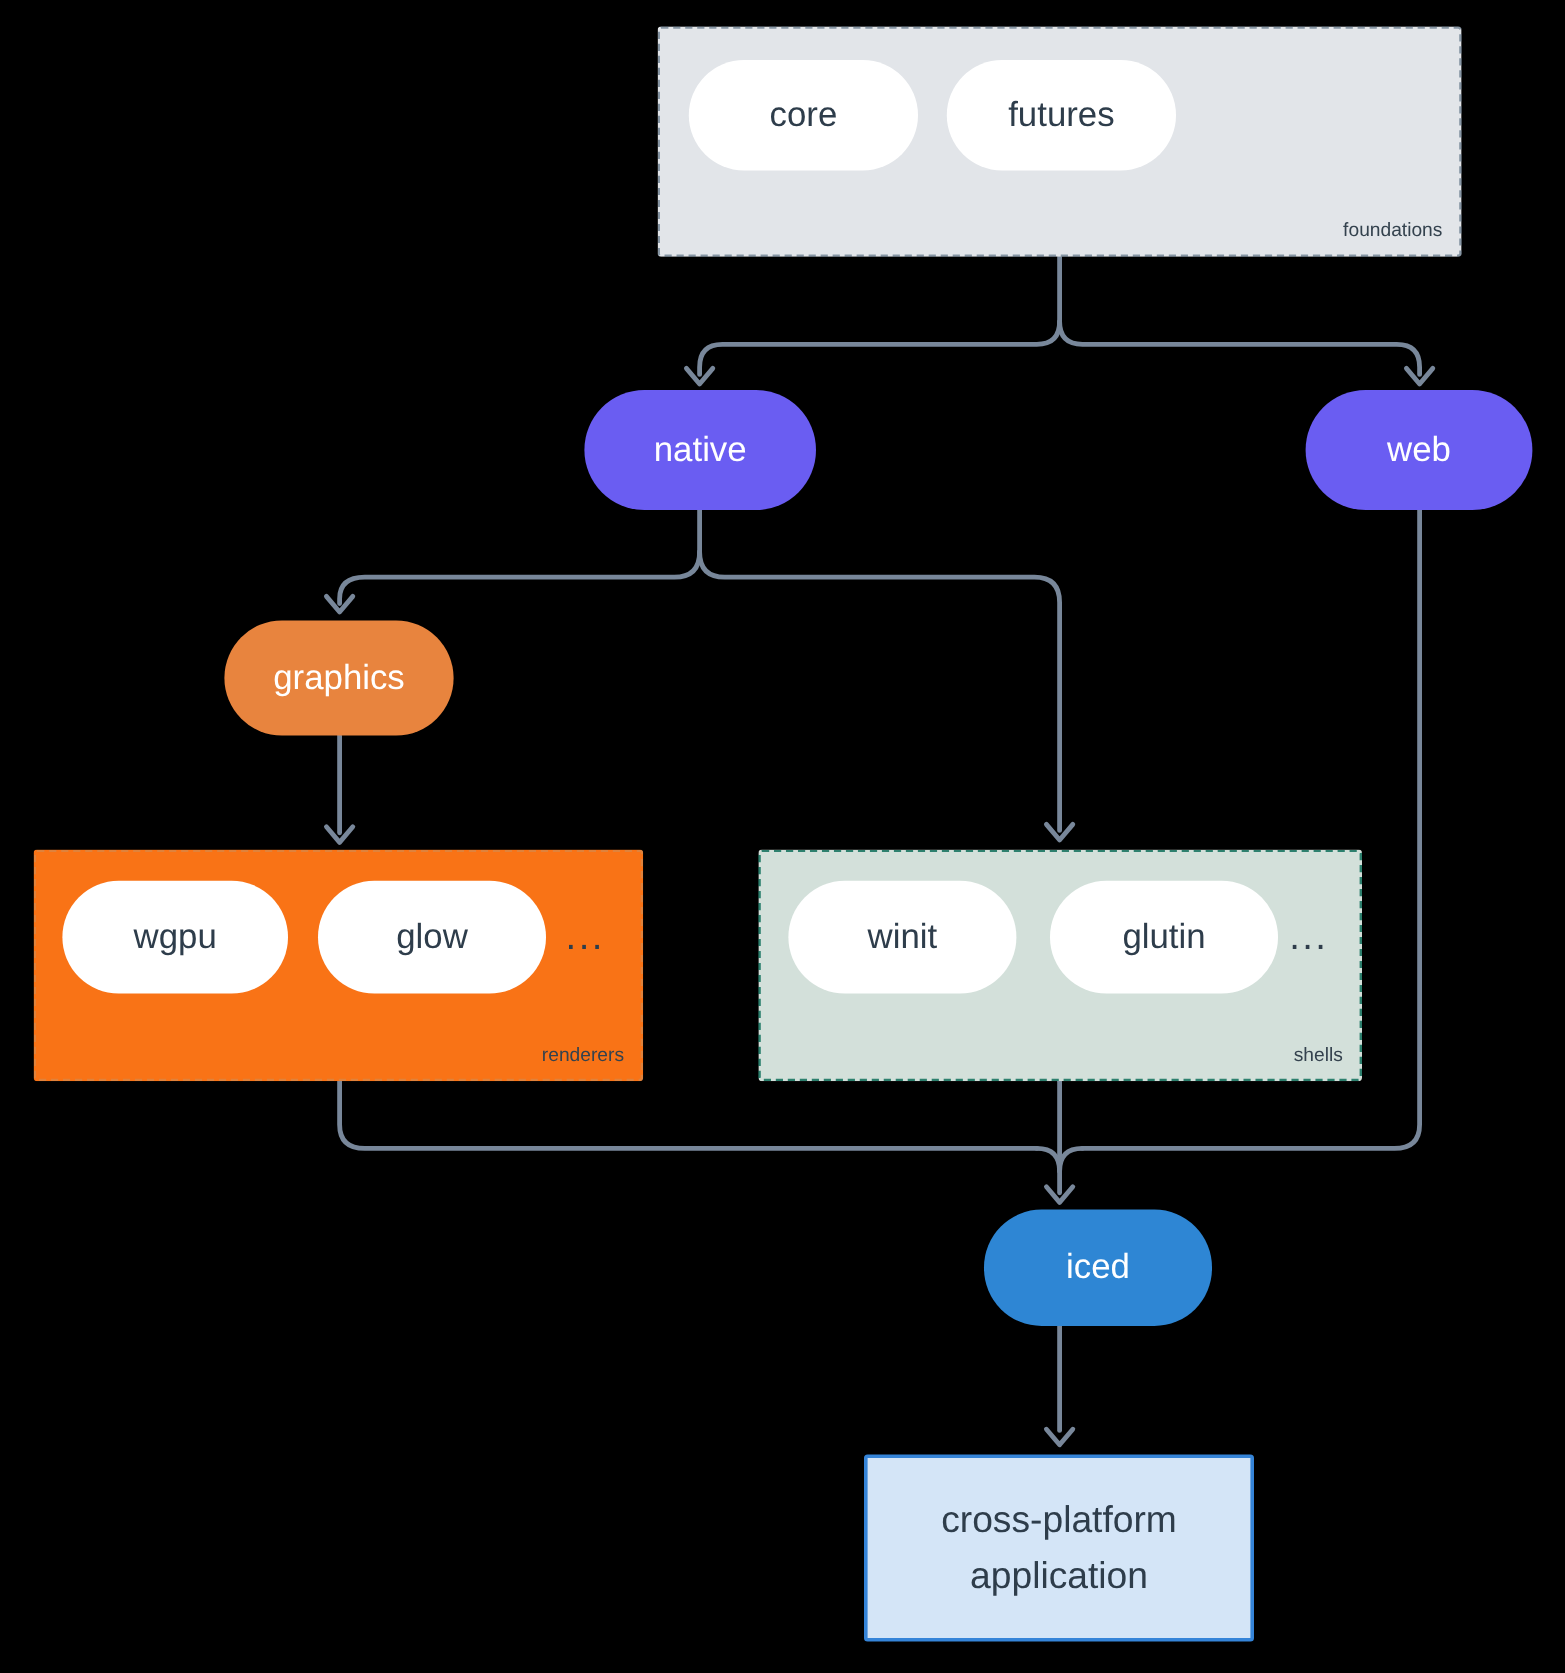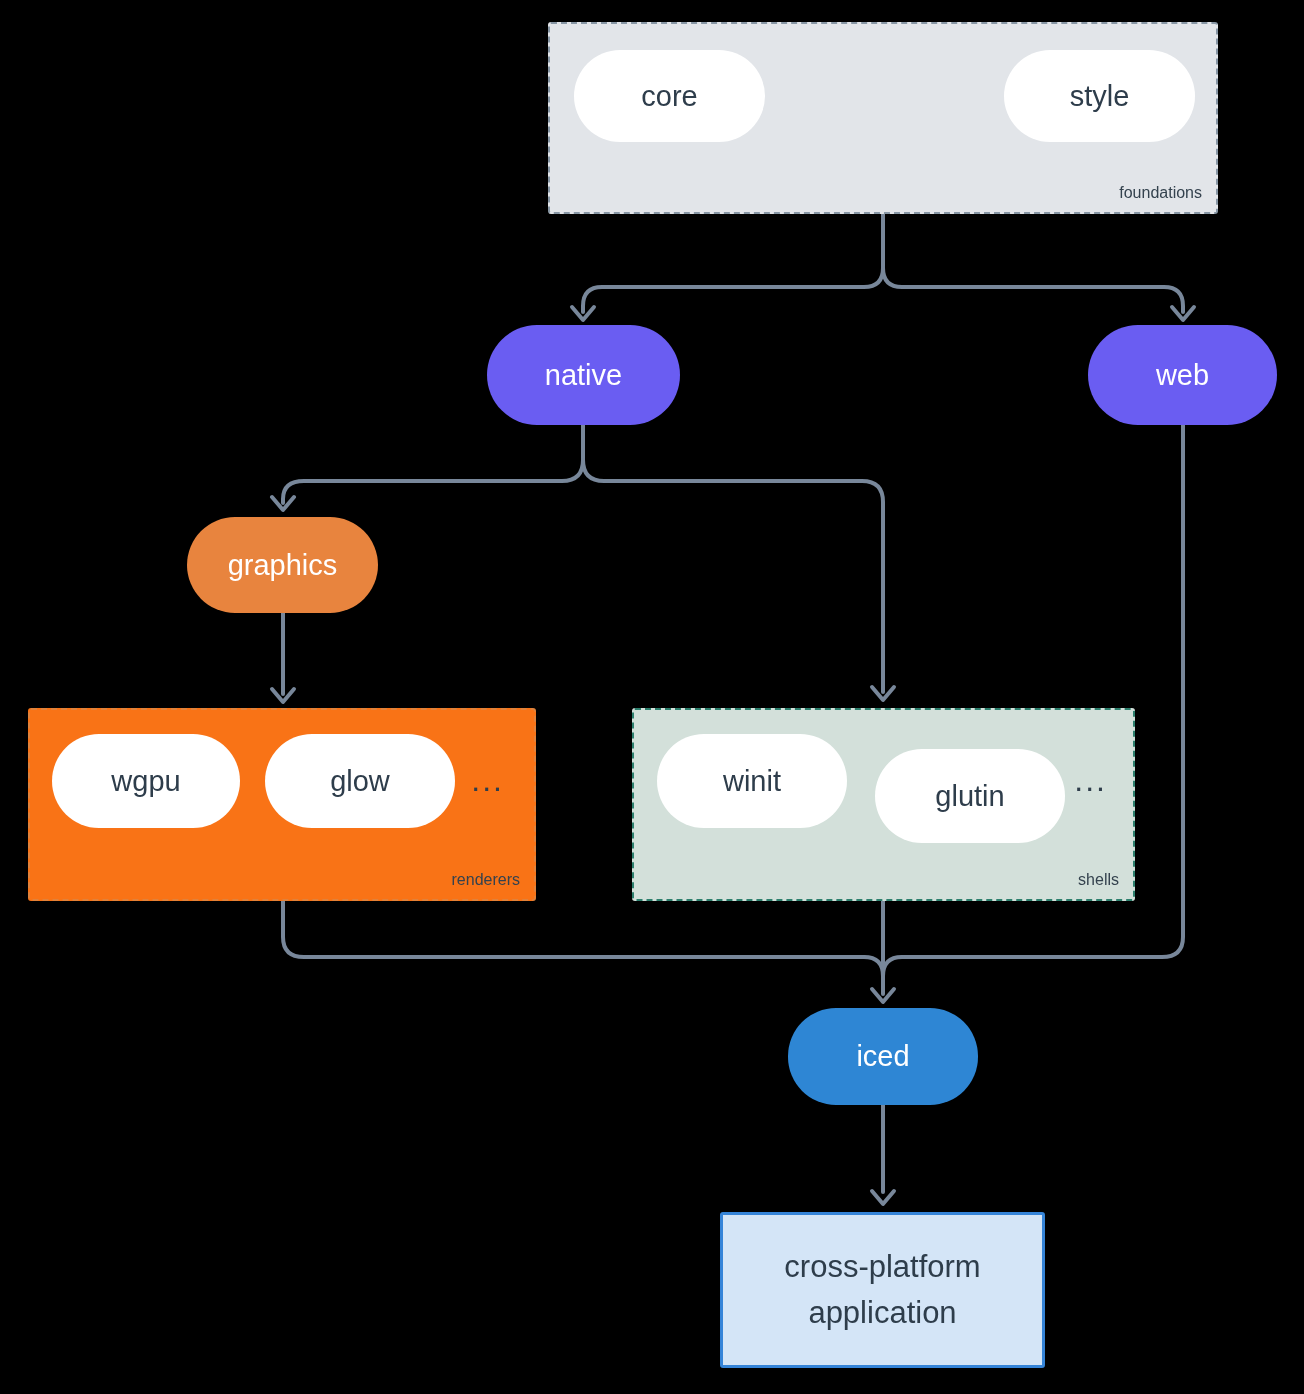--- a/index.html
+++ b/index.html
@@ -72,21 +72,21 @@
   .pill-node {
     position: absolute;
     display: flex; align-items: center; justify-content: center;
     color: #ffffff;
     font-size: 29px;
     border-radius: 50px;
   }
   .pill-node.native { left: 487px; top: 325px; width: 193px; height: 100px; background: #6a5df2; }
   .pill-node.web    { left: 1088px; top: 325px; width: 189px; height: 100px; background: #6a5df2; text-align: center; }
   .pill-node.graphics { left: 187px; top: 517px; width: 191px; height: 96px; background: #e8843e; border-radius: 48px; }
-  .pill-node.iced   { left: 788px; top: 1008px; width: 190px; height: 97px; background: #2e86d4; border-radius: 48px; }
+  .pill-node.iced   { left: 820px; top: 1008px; width: 190px; height: 97px; background: #2e86d4; border-radius: 48px; }
 
   
   .app-box {
     position: absolute;
     left: 720px; top: 1212px; width: 325px; height: 156px;
     box-sizing: border-box;
     background: #d4e5f7;
     border: 3px solid #3584d8;
     border-radius: 3px;
     display: flex; align-items: center; justify-content: center;
@@ -129,22 +129,22 @@
 
       <path d="M883 1105 V1192"></path>
       <polyline points="872,1191 883,1204 894,1191"></polyline>
     </g>
   </svg>
 
   <div class="groupbox foundations">
     <div class="pill-white" style="left:24px;">
       <span>core</span>
     </div>
-    <div class="pill-white" style="left:454px;">
-      <span>style</span>
+    <div class="pill-white" style="left:239px;">
+      <span>futures</span>
     </div>
     <div class="group-label">foundations</div>
   </div>
 
   <div class="pill-node native">
     <span>native</span>
   </div>
   <div class="pill-node web">
     <span>web</span>
   </div>
@@ -161,21 +161,21 @@
       <span>glow</span>
     </div>
     <div class="more-dots" style="right:30px;">...</div>
     <div class="group-label">renderers</div>
   </div>
 
   <div class="groupbox shells">
     <div class="pill-white" style="left:23px;width:190px;">
       <span>winit</span>
     </div>
-    <div class="pill-white" style="left:241px;width:190px;margin-top:15px;">
+    <div class="pill-white" style="left:241px;width:190px;">
       <span>glutin</span>
     </div>
     <div class="more-dots" style="right:26px;">...</div>
     <div class="group-label">shells</div>
   </div>
 
   <div class="pill-node iced">
     <span>iced</span>
   </div>
 

